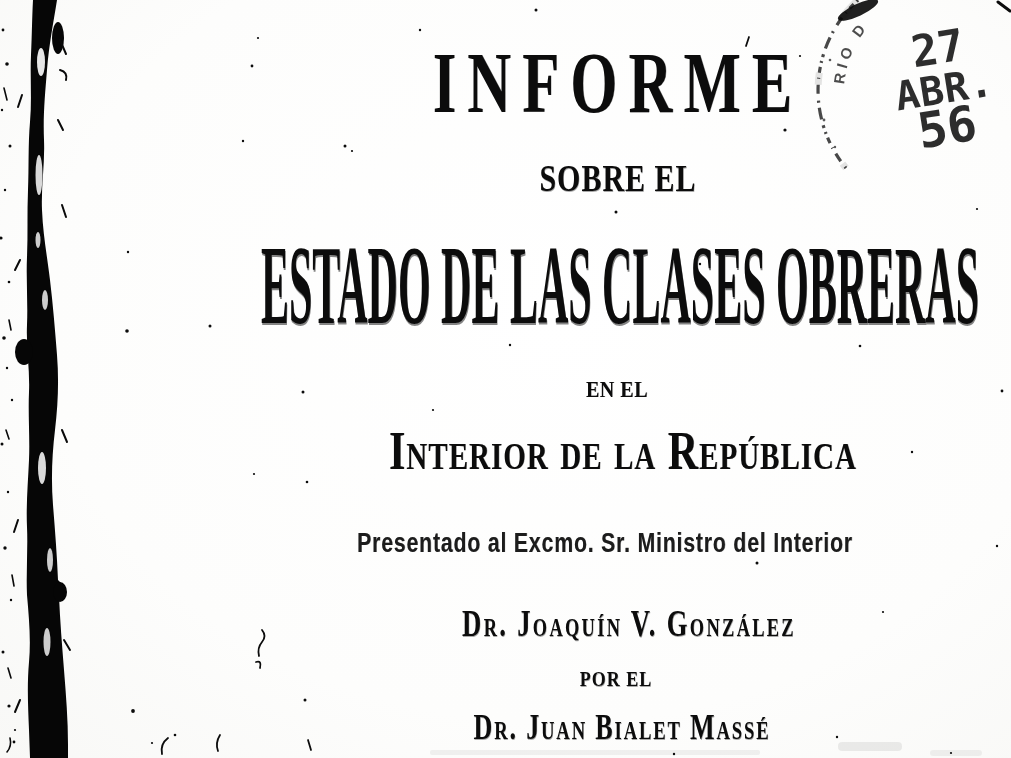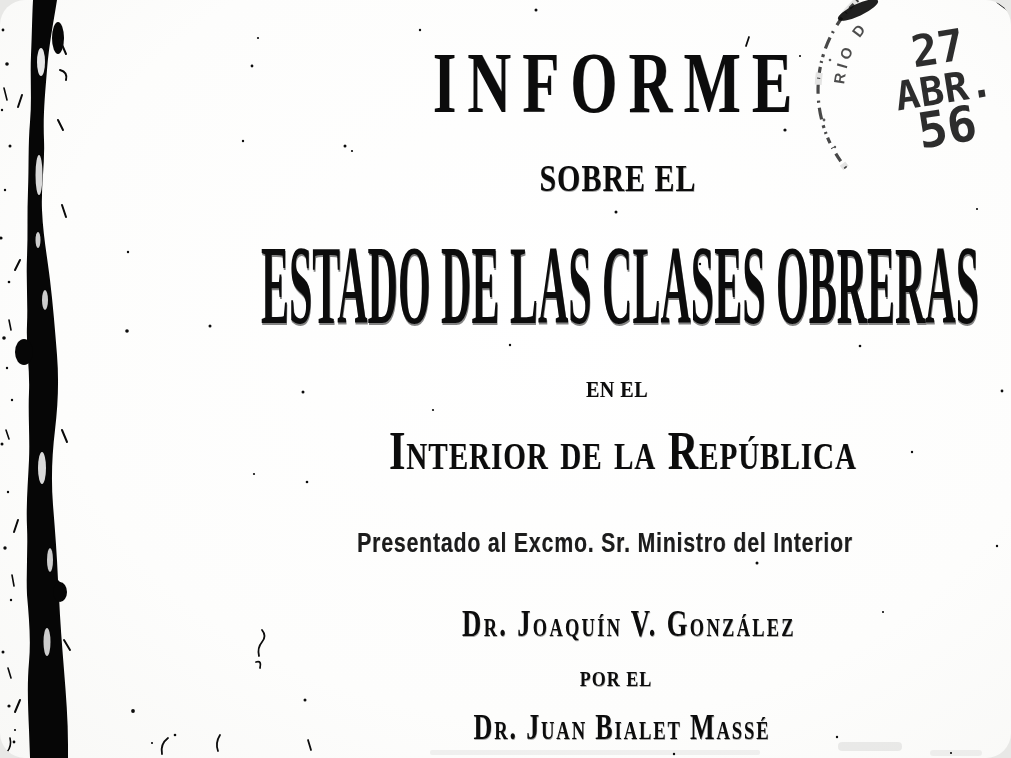--- a/index.html
+++ b/index.html
@@ -3,21 +3,20 @@
 <meta charset="utf-8">
 <style>
   html,body{margin:0;padding:0;background:#e8e8e6;}
   .page{
     position:relative;
     width:1011px;height:758px;
     background:radial-gradient(ellipse at 55% 42%, #ffffff 0%, #fdfdfc 65%, #f8f8f6 100%);
     overflow:hidden;
     font-family:"Liberation Serif", serif;
     color:#0b0b0b;
-    border-radius:25px;
   }
   .bg-art{position:absolute;left:0;top:0;width:1011px;height:758px;}
   .stamp{position:absolute;left:800px;top:0;width:211px;height:210px;}
   .ln{
     position:absolute;
     white-space:nowrap;
     line-height:1;
     transform-origin:50% 0;
     color:#0c0c0c;
     text-shadow:0.5px 0.5px 0 rgba(10,10,10,0.35);

